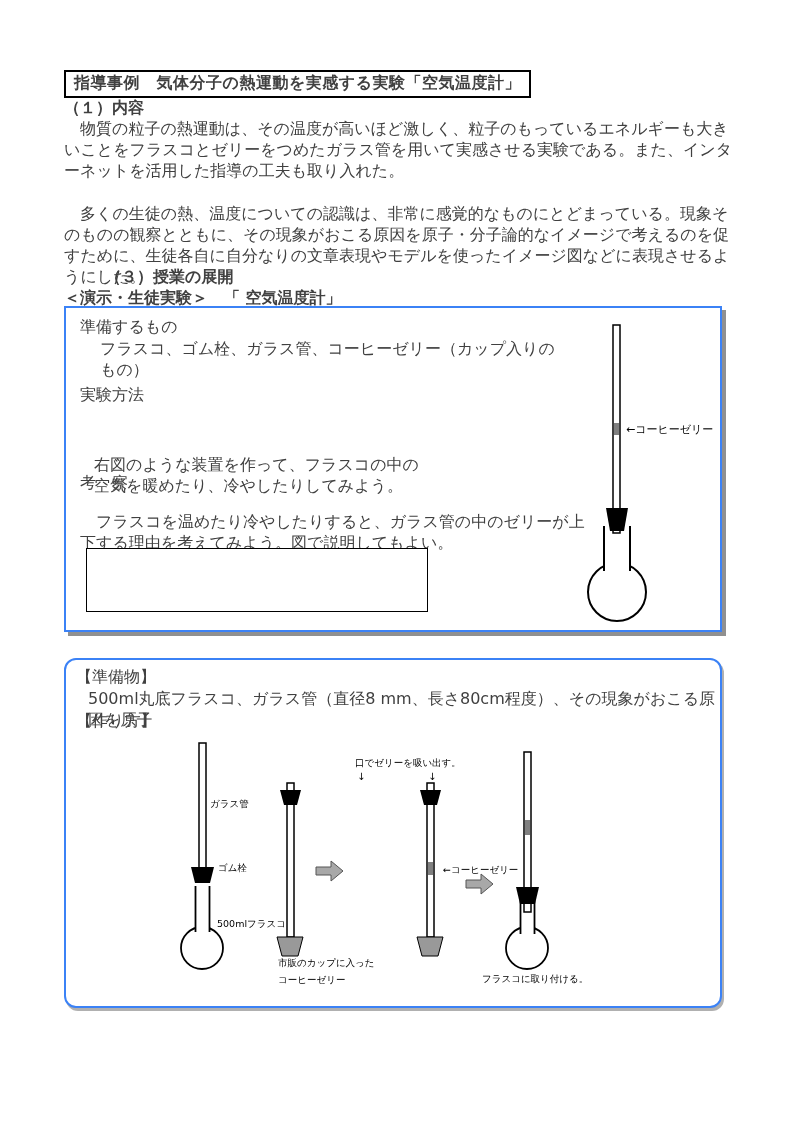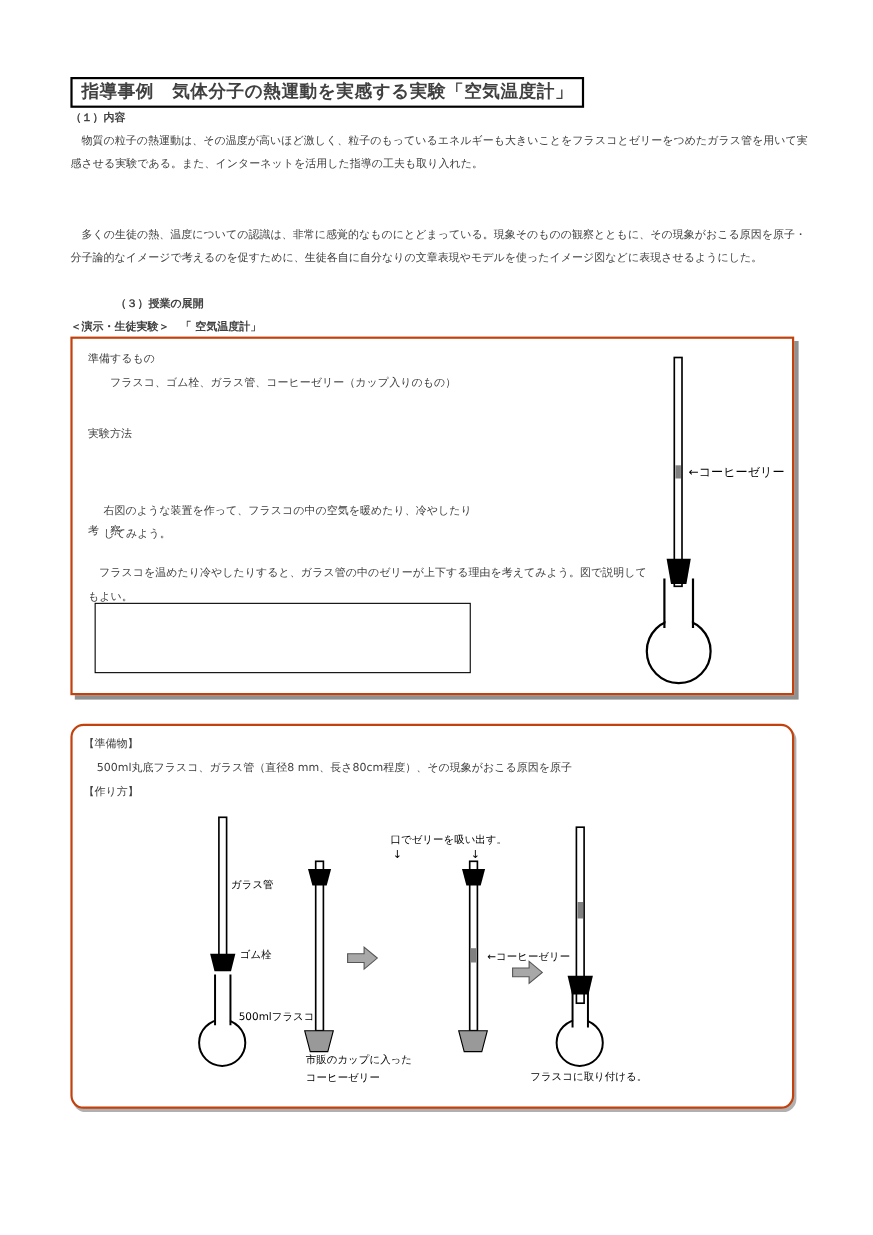--- a/index.html
+++ b/index.html
@@ -3,30 +3,30 @@
 <meta charset="utf-8">
 <style>
   * { box-sizing: border-box; }
   html,body { margin:0; padding:0; background:#e8e8e8; }
   .page {
     position:relative; width:794px; height:1123px; background:#ffffff;
     font-family:"DejaVu Sans","Liberation Sans",sans-serif; color:#404040;
     overflow:hidden; margin:0 auto;
   }
   .abs { position:absolute; }
-  .body-text { font-size:10px; line-height:21px; }
+  .body-text { font-size:16px; line-height:21px; }
   .bold { font-weight:bold; }
   .title-box {
     position:absolute; left:64px; top:70px;
     border:2px solid #000; padding:1px 8px 2px 8px;
     font-size:16px; font-weight:bold; letter-spacing:0.5px; background:#fff;
   }
   .frame-box {
     position:absolute; left:64px; width:658px; background:#fff;
-    border:2px solid #c2410c;
+    border:2px solid #3b82f6;
   }
   .box-experiment { top:306px; height:326px; box-shadow:4px 4px 0 #909090; }
   .box-preparation { top:658px; height:350px; border-radius:12px; box-shadow:2px 3px 0 #b0b0b0; }
   .answer-box {
     position:absolute; left:20px; top:240px; width:342px; height:64px;
     border:1px solid #000; background:#fff;
   }
   svg text { font-family:"DejaVu Sans","Liberation Sans",sans-serif; fill:#000; }
 </style>
 </head>

